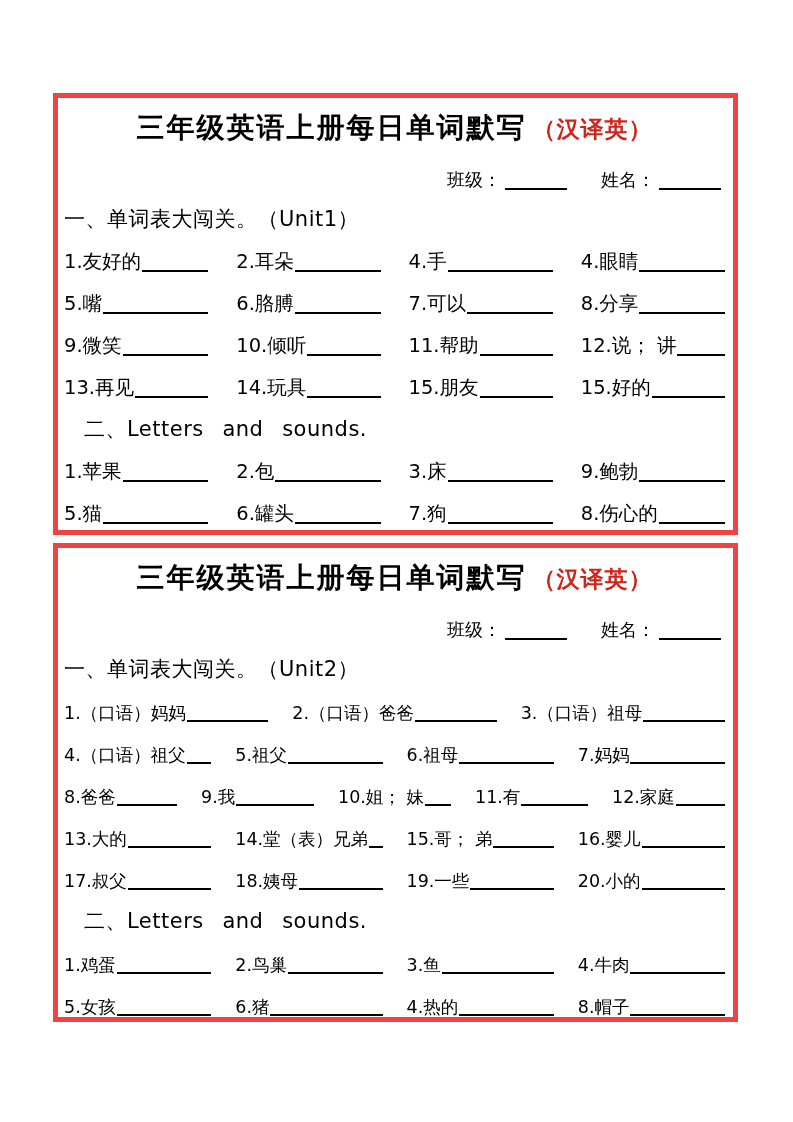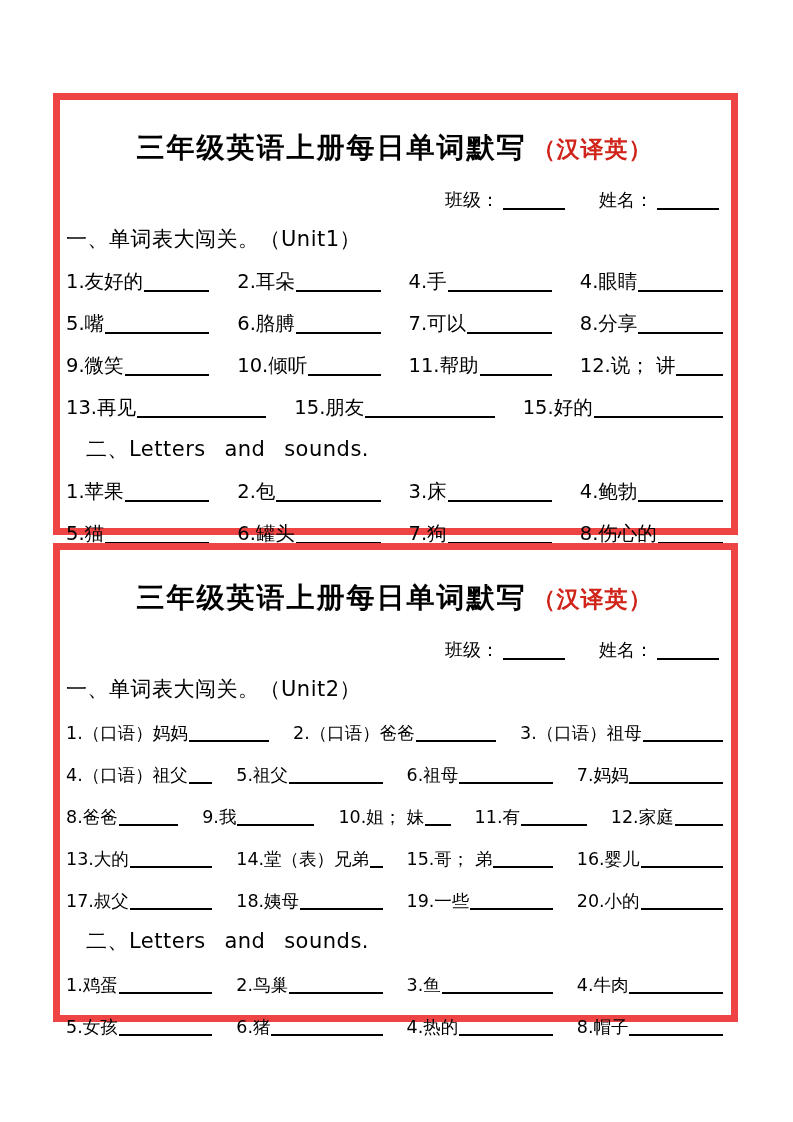--- a/index.html
+++ b/index.html
@@ -3,22 +3,22 @@
 <meta charset="utf-8">
 <style>
   html,body{margin:0;padding:0;background:#ffffff;}
   .page{
     position:relative;width:793px;height:1122px;background:#ffffff;
     font-family:"DejaVu Sans","Liberation Sans",sans-serif;color:#000;
     overflow:hidden;
   }
   .sheet{
     position:absolute;left:53px;width:685px;box-sizing:border-box;
-    border:7px solid #ef4444;background:#fff;
-    padding:22px 8px 0 6px;
+    border:5px solid #ef4444;background:#fff;
+    padding:4px 8px 0 6px;
   }
   .sheet--u1{top:93px;height:442px;}
   .sheet--u2{top:543px;height:479px;}
   .title-line{height:52px;line-height:52px;text-align:center;white-space:nowrap;}
   .title-main{font-size:28px;font-weight:bold;letter-spacing:2px;}
   .title-accent{font-size:23px;font-weight:bold;color:var(--accent,#d0241a);margin-left:6px;letter-spacing:1px;}
   .meta-line{height:38px;display:flex;justify-content:flex-end;align-items:flex-end;
     padding:0 4px 6px 0;font-size:18px;}
   .meta-label{white-space:nowrap;margin-top:44px;}
   .meta-blank{display:inline-block;width:62px;border-bottom:2px solid #000;height:1em;margin:0 0 2px 4px;}
@@ -102,20 +102,24 @@
           <span class="w">12.说； 讲</span>
           <span class="blank"></span>
         </span>
       </div>
     <div class="line word-row">
         <span class="item">
           <span class="w">13.再见</span>
           <span class="blank"></span>
         </span>
         <span class="item">
+          <span class="w">14.玩具</span>
+          <span class="blank"></span>
+        </span>
+        <span class="item">
           <span class="w">15.朋友</span>
           <span class="blank"></span>
         </span>
         <span class="item">
           <span class="w">15.好的</span>
           <span class="blank"></span>
         </span>
       </div>
     <div class="line heading heading--en">二、Letters and sounds.</div>
     <div class="line word-row">
@@ -125,21 +129,21 @@
         </span>
         <span class="item">
           <span class="w">2.包</span>
           <span class="blank"></span>
         </span>
         <span class="item">
           <span class="w">3.床</span>
           <span class="blank"></span>
         </span>
         <span class="item">
-          <span class="w">4.鲍勃</span>
+          <span class="w">9.鲍勃</span>
           <span class="blank"></span>
         </span>
       </div>
     <div class="line word-row">
         <span class="item">
           <span class="w">5.猫</span>
           <span class="blank"></span>
         </span>
         <span class="item">
           <span class="w">6.罐头</span>

